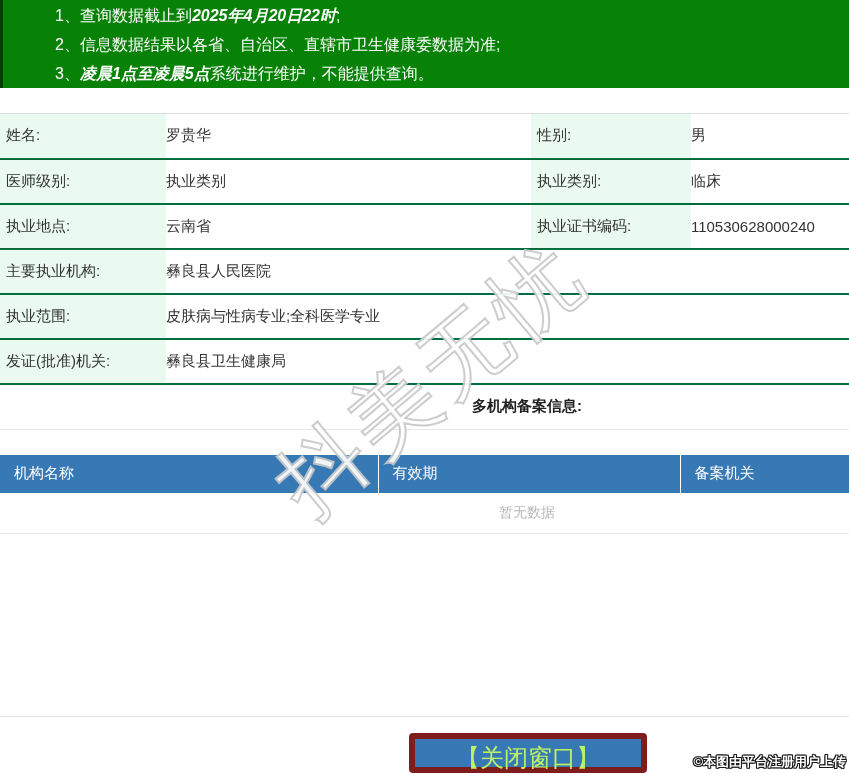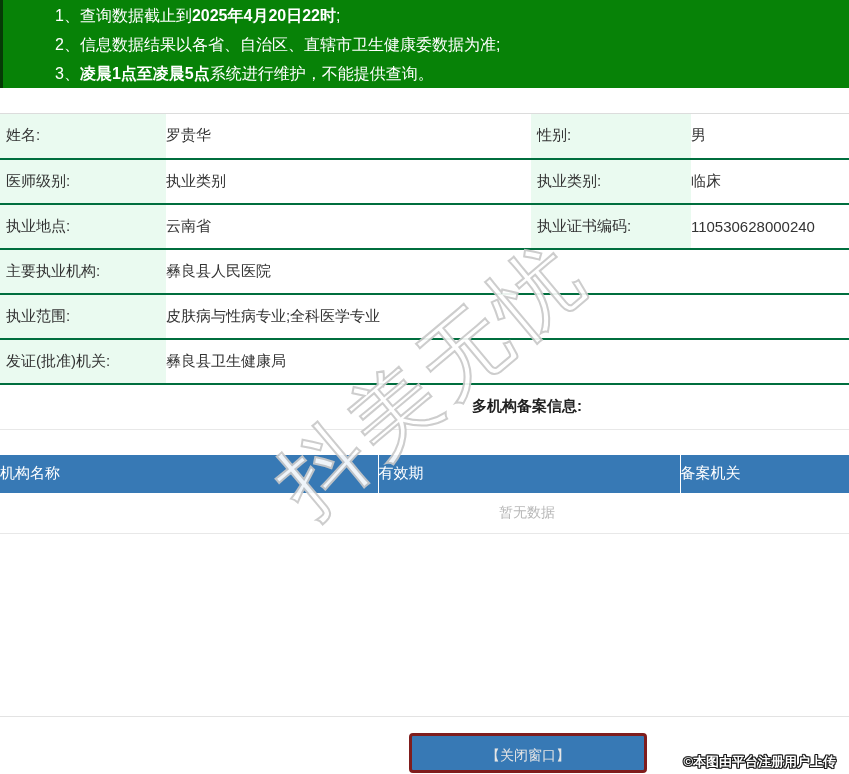--- a/index.html
+++ b/index.html
@@ -4,61 +4,61 @@
 <style>
   * { box-sizing: border-box; margin: 0; padding: 0; }
   html, body { width: 849px; height: 774px; overflow: hidden; background: #ffffff;
     font-family: "Liberation Sans", sans-serif; }
   body { position: relative; }
   .page { width: 1054px; position: relative; }
 
   
   .notice { width: 100%; height: 88px; background: #078207; color: #ffffff;
     padding: 1px 0 0 52px; border-left: 3px solid #063b06; font-size: 16px; line-height: 29px; }
-  .notice .b { font-weight: bold; }
+  .notice .b { font-weight: bold; font-style: italic; }
 
   
   table.info { width: 1054px; border-collapse: collapse; table-layout: fixed;
     margin-top: 25px; border-top: 1px solid #dcdcdc; }
   table.info th, table.info td { height: 45px; border-bottom: 2px solid #006e3e;
     font-size: 15px; color: #333333; font-weight: normal; text-align: left; vertical-align: middle; }
   table.info th { background: #eafaf0; padding-left: 6px; }
   table.info td { background: #ffffff; padding-left: 0; }
   .cw1 { width: 165px; } .cw2 { width: 363px; } .cw3 { width: 159px; } .cw4 { width: 361px; }
 
   
   .section-title { margin-top: 10px; width: 1054px; text-align: center;
     font-size: 15px; font-weight: bold; color: #222222; height: 21px; line-height: 21px; }
   .divider1 { width: 1054px; margin-top: 13px; border-top: 1px solid #e8e8e8; }
   table.records { width: 1054px; border-collapse: collapse; table-layout: fixed; margin-top: 25px; }
   table.records th { height: 38px; background: #3779b5; color: #ffffff; font-size: 15px;
-    font-weight: normal; text-align: left; border-right: 1px solid #ffffff; }
+    font-weight: normal; text-align: left; padding-left: 14px; border-right: 1px solid #ffffff; }
   table.records th:last-child { border-right: none; }
   .rcw1 { width: 378px; } .rcw2 { width: 302px; } .rcw3 { width: 374px; }
   table.records td.empty { height: 41px; text-align: center; color: #b8b8b8;
     font-size: 14px; border-bottom: 1px solid #e8e8e8; }
 
   .spacer { height: 182px; width: 1054px; }
   .divider2 { width: 1054px; border-top: 1px solid #e3e3e3; }
 
   
   .btn-row { margin-top: 16px; }
   .close-btn { display: block; margin-left: 409px; width: 238px; height: 40px;
-    background: #3779b5; color: #e5e5e5; border: 3px solid #7f1d1d; border-radius: 4px;
-    font-size: 14px; font-family: "Liberation Sans", sans-serif; cursor: pointer;
+    background: #3779b5; color: #bef264; border: 6px solid #7f1d1d; border-radius: 4px;
+    font-size: 24px; font-family: "Liberation Sans", sans-serif; cursor: pointer;
     text-align: center; line-height: 38px; }
 
   
   .watermark { position: absolute; left: 432px; top: 380px; z-index: 5;
     transform: translate(-50%, -50%) rotate(-40deg); transform-origin: center;
     font-size: 86px; letter-spacing: 6px; white-space: nowrap; color: #ffffff;
     -webkit-text-stroke: 2px #c9c9c9; opacity: 0.92; pointer-events: none; }
 
   
-  .copyright { position: absolute; right: 13px; top: 753px; z-index: 6;
+  .copyright { position: absolute; right: 3px; top: 753px; z-index: 6;
     font-size: 13px; font-weight: bold; color: #ffffff; pointer-events: none;
     text-shadow: -1px -1px 0 #1a1a1a, 1px -1px 0 #1a1a1a, -1px 1px 0 #1a1a1a,
       1px 1px 0 #1a1a1a, 0 1px 0 #1a1a1a, 0 -1px 0 #1a1a1a, 1px 0 0 #1a1a1a, -1px 0 0 #1a1a1a; }
 </style>
 </head>
 <body>
 
 <div class="page">
 
   <div class="notice">

